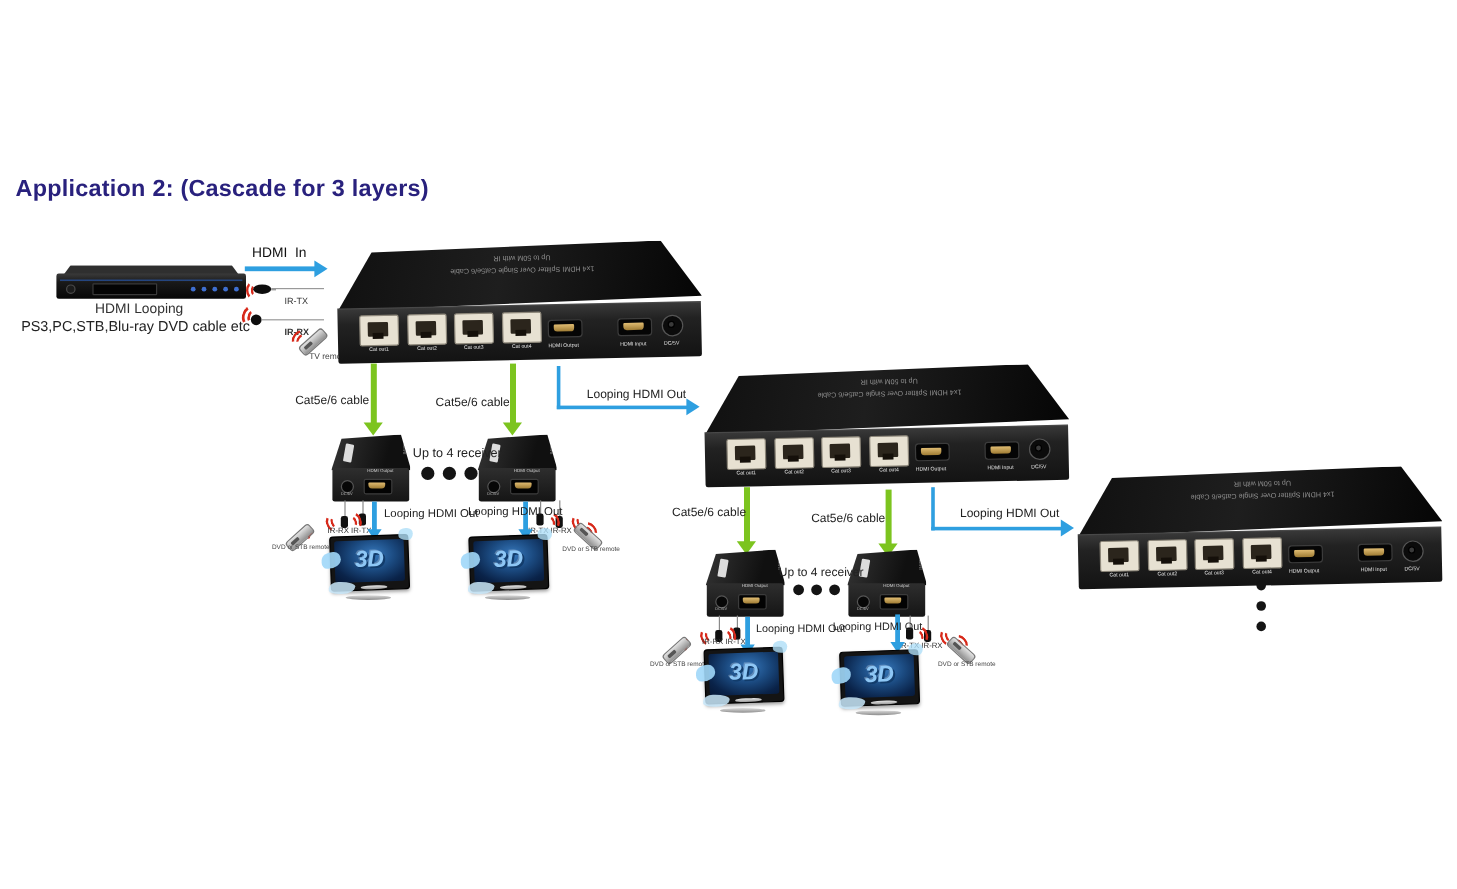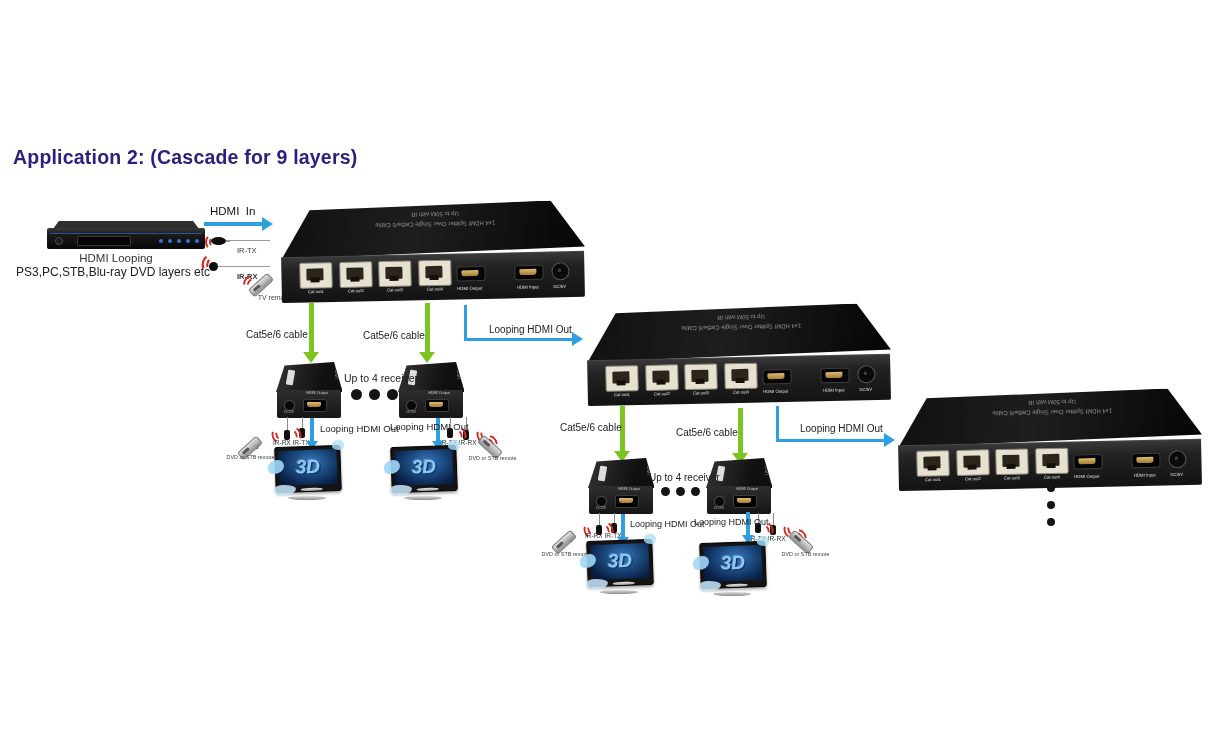--- a/index.html
+++ b/index.html
@@ -118,37 +118,37 @@
   .rem{position:absolute;width:24px;height:8px;border:1px solid #777;border-radius:3px;
        background:linear-gradient(180deg,#e2e2e2,#8f8f8f);}
   .rem::after{content:"";position:absolute;left:3px;top:2px;width:8px;height:3px;
        background:#555;border-radius:1px;}
 </style>
 </head>
 <body>
 
 <div class="canvas">
 
-  <div class="title">Application 2: (Cascade for 9 layers)</div>
+  <div class="title">Application 2: (Cascade for 3 layers)</div>
 
   <div class="dvd">
     <div class="dvd-top"></div>
     <div class="dvd-body">
       <div class="dvd-strip"></div>
       <div class="dvd-tray"></div>
       <div class="dvd-pwr"></div>
       <div class="dvd-led" style="left:112px;"></div>
       <div class="dvd-led" style="left:121px;"></div>
       <div class="dvd-led" style="left:130px;"></div>
       <div class="dvd-led" style="left:139px;"></div>
       <div class="dvd-led" style="left:148px;"></div>
     </div>
   </div>
   <div class="lbl" style="left:45px;top:252px;width:142px;text-align:center;font-size:11.5px;color:#333;">HDMI Looping</div>
-  <div class="lbl" style="left:12px;top:265px;width:202px;text-align:center;font-size:12px;color:#222;">PS3,PC,STB,Blu-ray DVD layers etc</div>
+  <div class="lbl" style="left:12px;top:265px;width:202px;text-align:center;font-size:12px;color:#222;">PS3,PC,STB,Blu-ray DVD cable etc</div>
 
   <div class="lbl" style="left:210px;top:205px;font-size:11.5px;color:#111;white-space:pre;">HDMI  In</div>
   <div class="bline-h" style="left:204px;top:222px;width:60px;height:4px;"></div>
   <div class="bhead-r" style="left:262px;top:217px;"></div>
 
   <div class="irw" style="left:203px;top:233px;transform:rotate(0deg);">
       <i class="a1"></i>
       <i class="a2"></i>
     </div>
   <div class="bulb" style="left:211px;top:237px;width:15px;height:8px;"></div>

